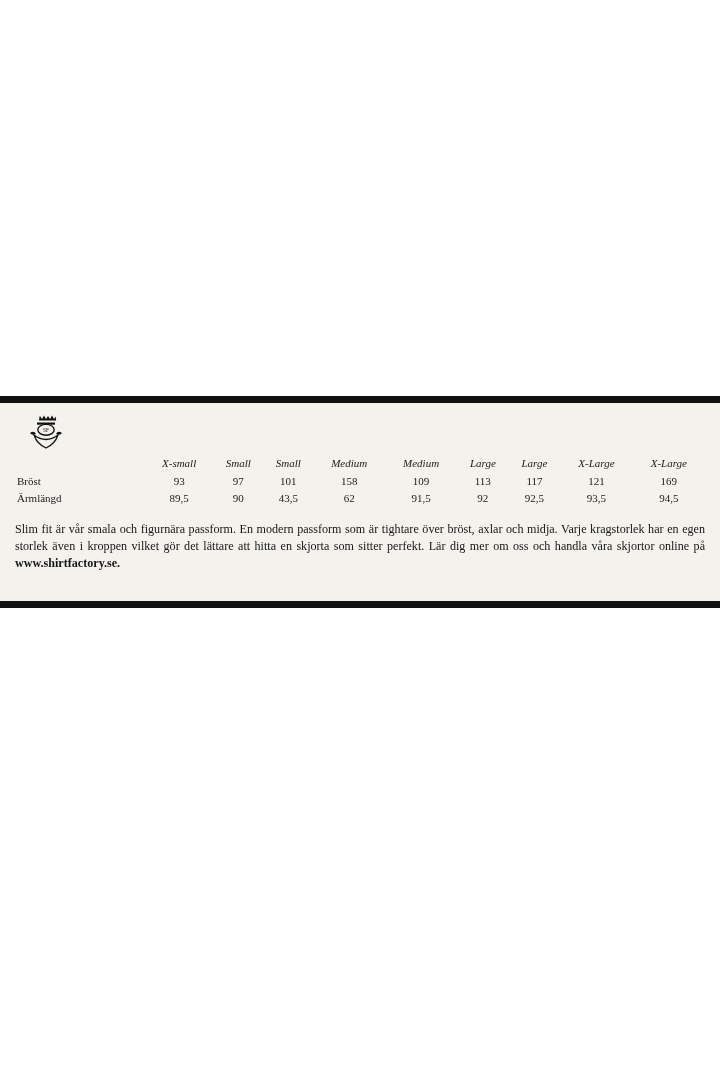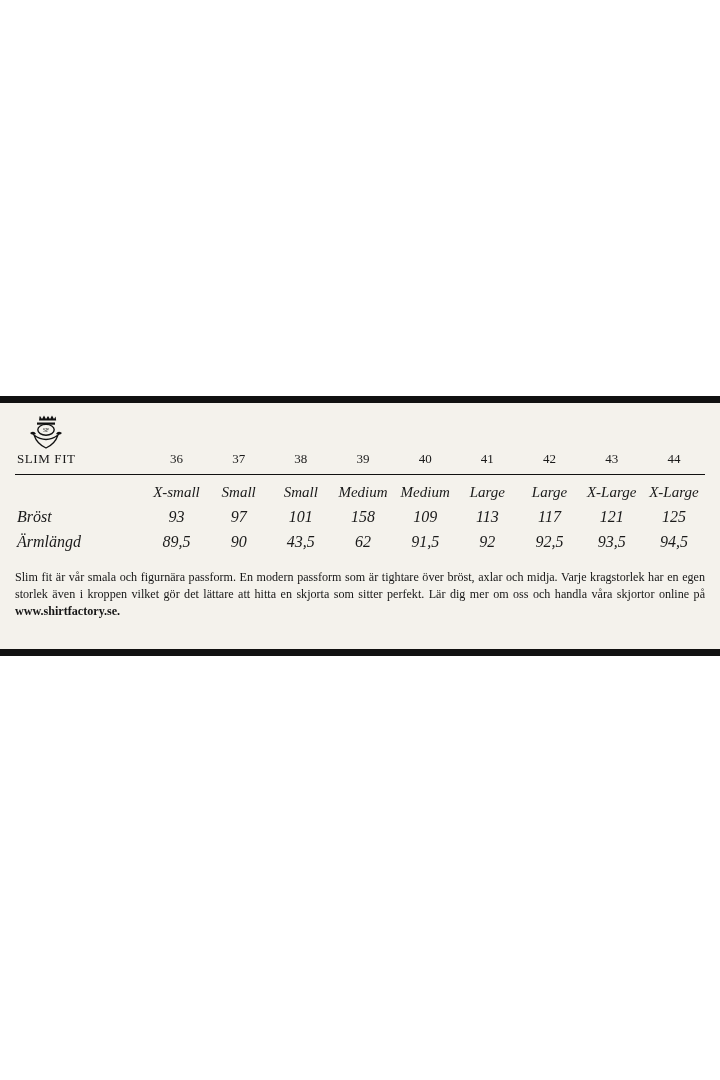--- a/index.html
+++ b/index.html
@@ -68,33 +68,32 @@
   tr.collar-row td,
   tr.collar-row th {
     font-size: 13px;
     padding-bottom: 5px;
   }
   tr.collar-row {
     border-bottom: 1.4px solid #111111;
   }
   tr.alpha-row td {
     font-style: italic;
-    font-size: 15px;
+    font-size: 11px;
     padding-top: 6px;
     padding-bottom: 1px;
   }
   td.measure-label {
     text-align: left !important;
     padding-left: 2px !important;
     font-size: 12.5px;
     white-space: nowrap;
   }
   tr.data-row td {
-    font-size: 16px;
-    font-style: italic;
+    font-size: 11px;
   }
   .col-label { width: 128px; }
   .col-size { width: 62px; }
 
   
   .desc {
     width: 690px;
     margin: 14px auto 16px auto;
     font-size: 12.1px;
     line-height: 1.42;
@@ -121,32 +120,20 @@
           <path d="M16 22 q12 9 24 0 q-3 9 -12 13 q-9 -4 -12 -13 z" fill="none" stroke="#111111" stroke-width="1.3"></path>
           <path d="M12 20 q4 -3 6 1 q-4 2 -6 -1 z"></path>
           <path d="M44 20 q-4 -3 -6 1 q4 2 6 -1 z"></path>
         </g>
       </svg>
     </span>
   </div>
 
   <table class="size-table">
     <tbody>
-      <tr class="collar-row">
-        <th class="fit-name col-label">SLIM FIT</th>
-        <th class="col-size">36</th>
-        <th class="col-size">37</th>
-        <th class="col-size">38</th>
-        <th class="col-size">39</th>
-        <th class="col-size">40</th>
-        <th class="col-size">41</th>
-        <th class="col-size">42</th>
-        <th class="col-size">43</th>
-        <th class="col-size">44</th>
-      </tr>
 
       <tr class="alpha-row">
         <td class="col-label"></td>
         <td>X-small</td>
         <td>Small</td>
         <td>Small</td>
         <td>Medium</td>
         <td>Medium</td>
         <td>Large</td>
         <td>Large</td>
@@ -157,21 +144,21 @@
       <tr class="data-row">
         <td class="measure-label col-label">Bröst</td>
         <td>93</td>
         <td>97</td>
         <td>101</td>
         <td>158</td>
         <td>109</td>
         <td>113</td>
         <td>117</td>
         <td>121</td>
-        <td>125</td>
+        <td>169</td>
       </tr>
 
 
 
       <tr class="data-row">
         <td class="measure-label col-label">Ärmlängd</td>
         <td>89,5</td>
         <td>90</td>
         <td>43,5</td>
         <td>62</td>

